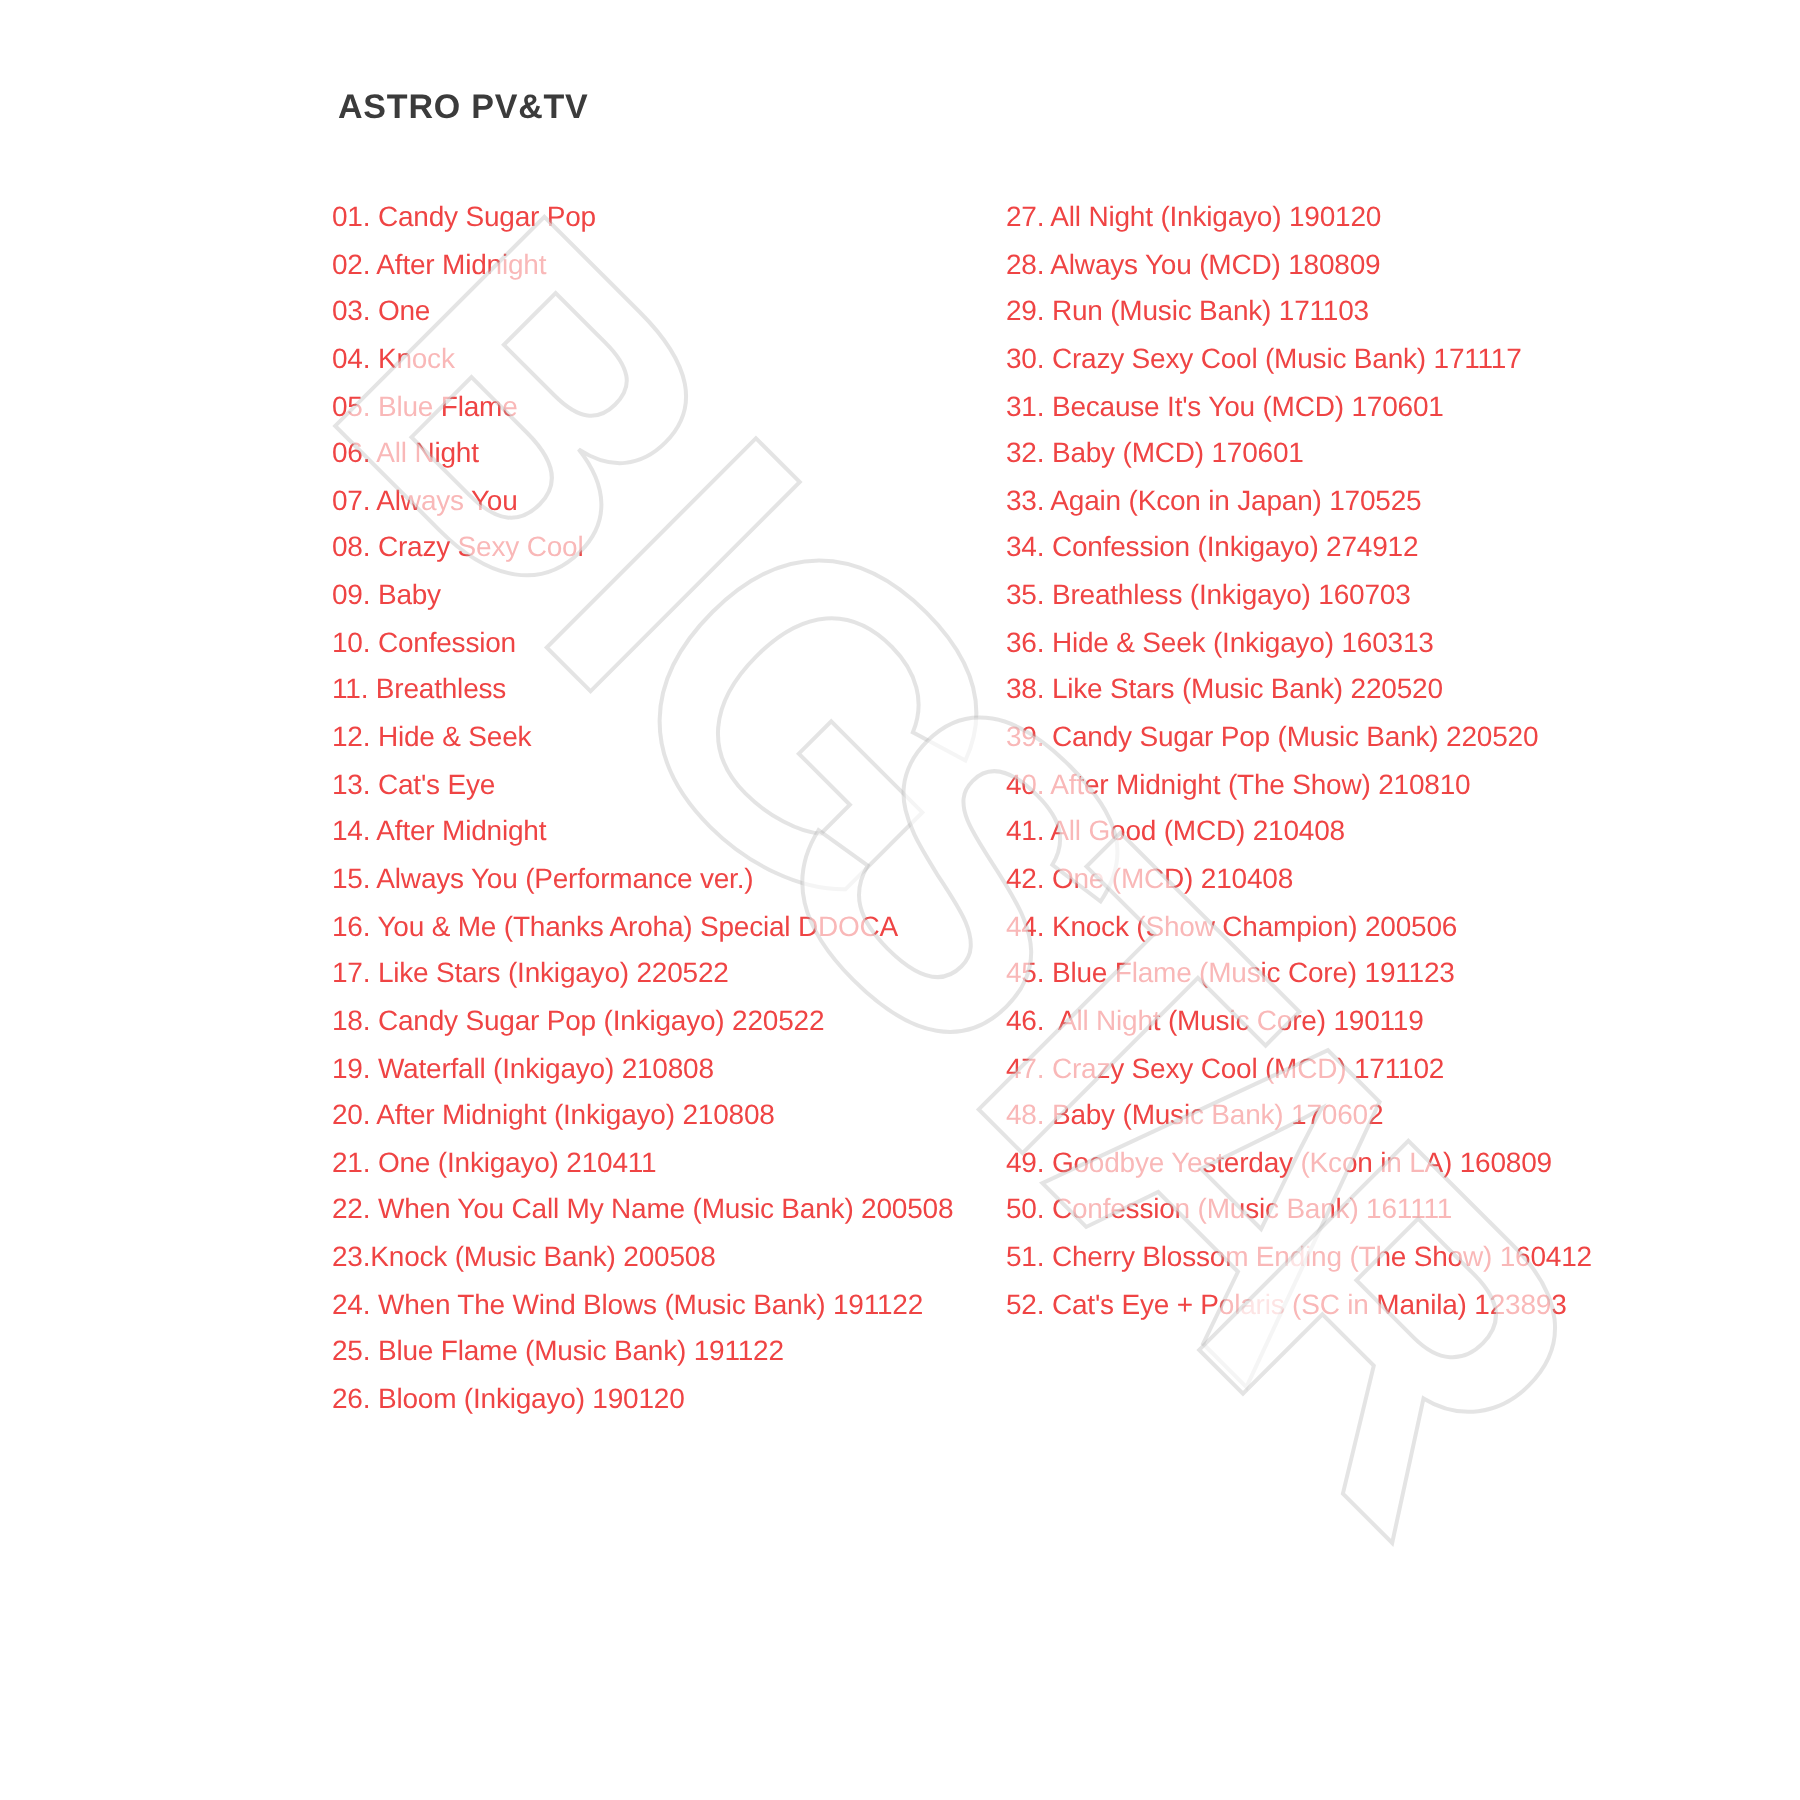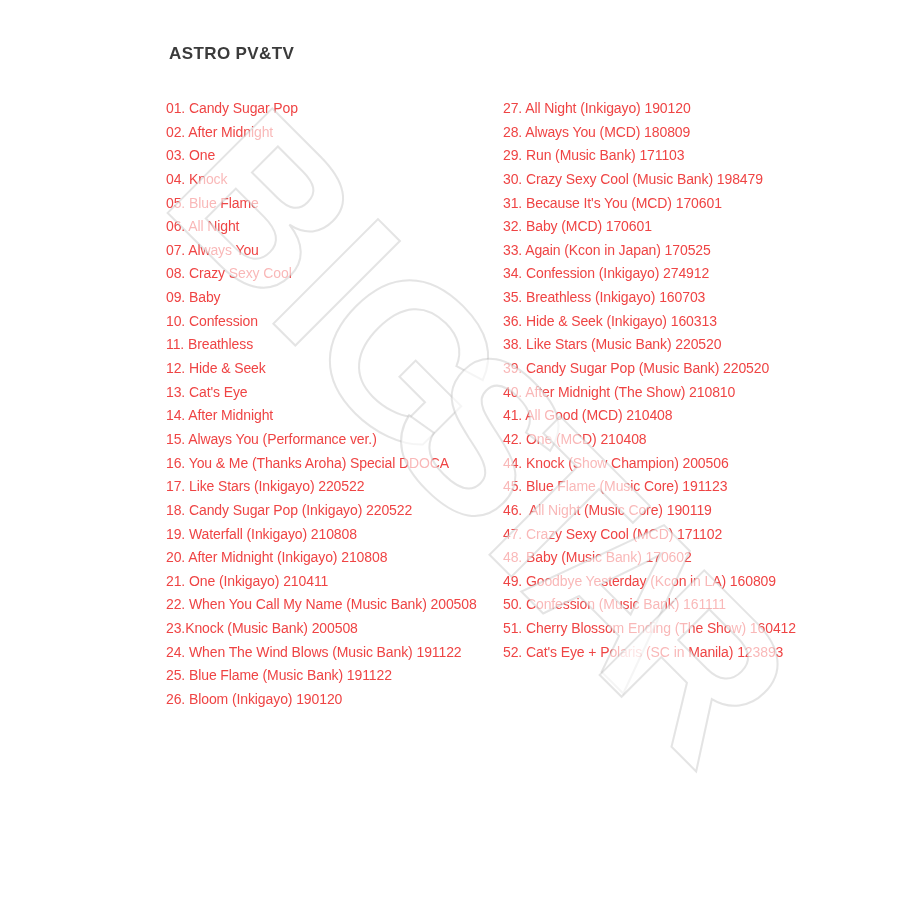--- a/index.html
+++ b/index.html
@@ -89,21 +89,21 @@
       <div class="row">23.Knock (Music Bank) 200508</div>
       <div class="row">24. When The Wind Blows (Music Bank) 191122</div>
       <div class="row">25. Blue Flame (Music Bank) 191122</div>
       <div class="row">26. Bloom (Inkigayo) 190120</div>
     </div>
 
   <div class="col col-right" id="col-right">
       <div class="row">27. All Night (Inkigayo) 190120</div>
       <div class="row">28. Always You (MCD) 180809</div>
       <div class="row">29. Run (Music Bank) 171103</div>
-      <div class="row">30. Crazy Sexy Cool (Music Bank) 198479</div>
+      <div class="row">30. Crazy Sexy Cool (Music Bank) 171117</div>
       <div class="row">31. Because It's You (MCD) 170601</div>
       <div class="row">32. Baby (MCD) 170601</div>
       <div class="row">33. Again (Kcon in Japan) 170525</div>
       <div class="row">34. Confession (Inkigayo) 274912</div>
       <div class="row">35. Breathless (Inkigayo) 160703</div>
       <div class="row">36. Hide &amp; Seek (Inkigayo) 160313</div>
       <div class="row">38. Like Stars (Music Bank) 220520</div>
       <div class="row">39. Candy Sugar Pop (Music Bank) 220520</div>
       <div class="row">40. After Midnight (The Show) 210810</div>
       <div class="row">41. All Good (MCD) 210408</div>

